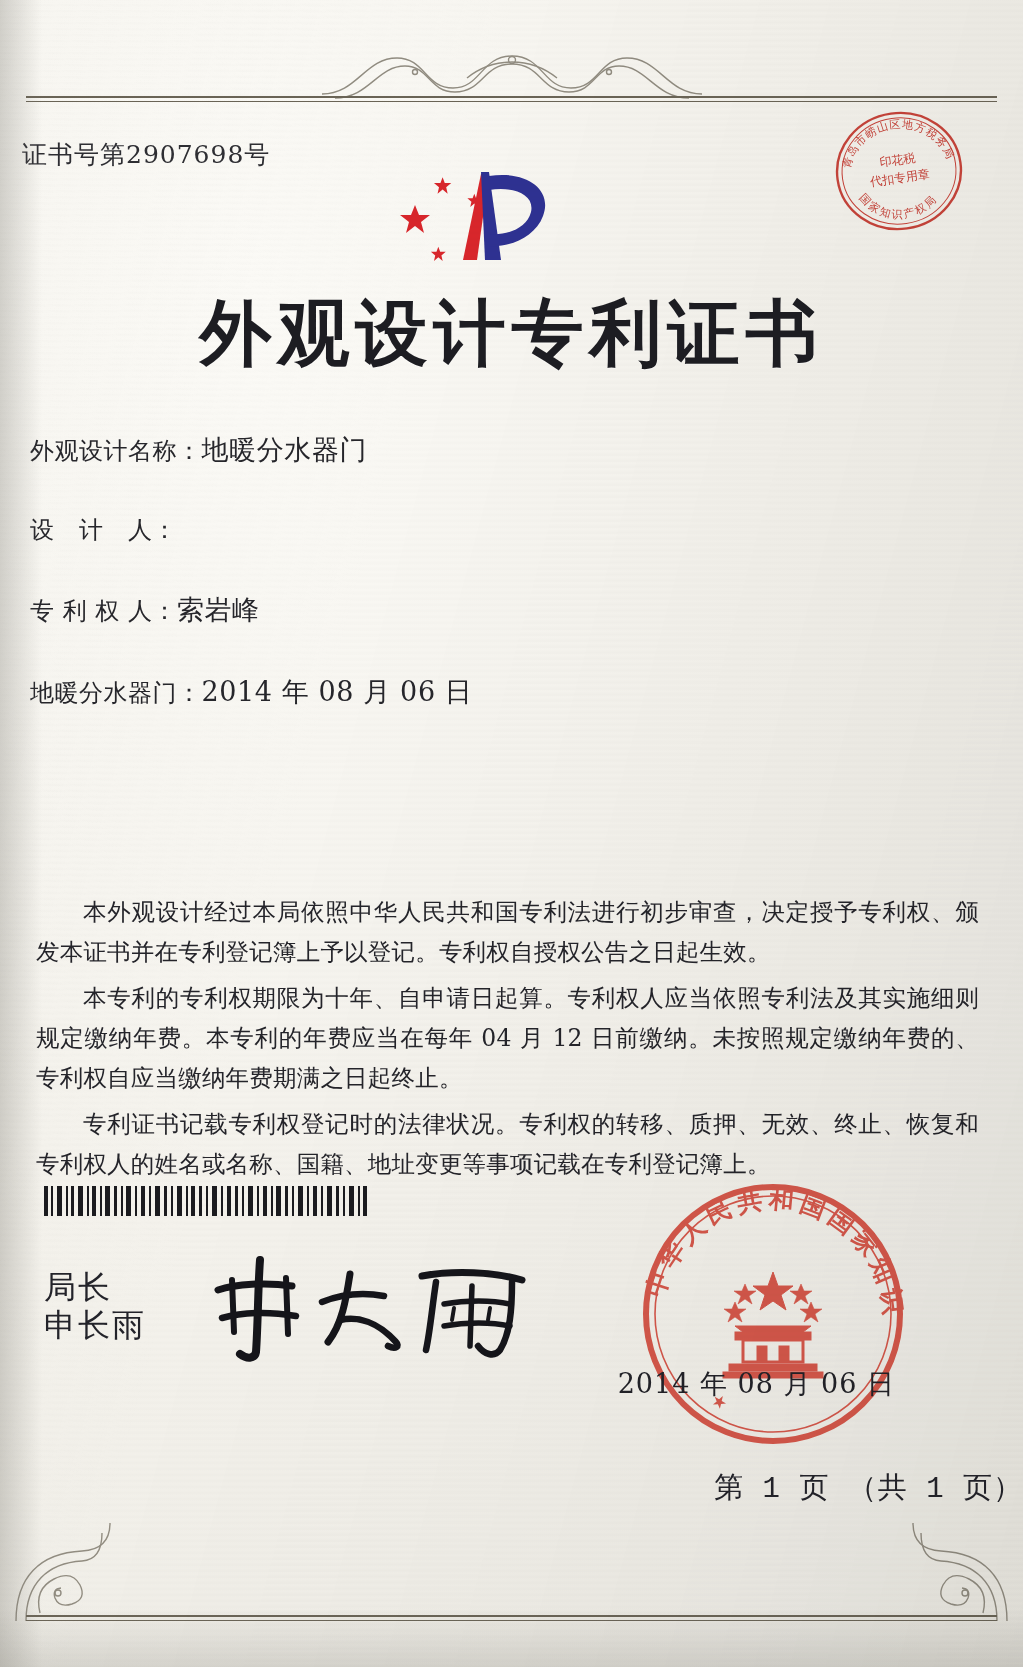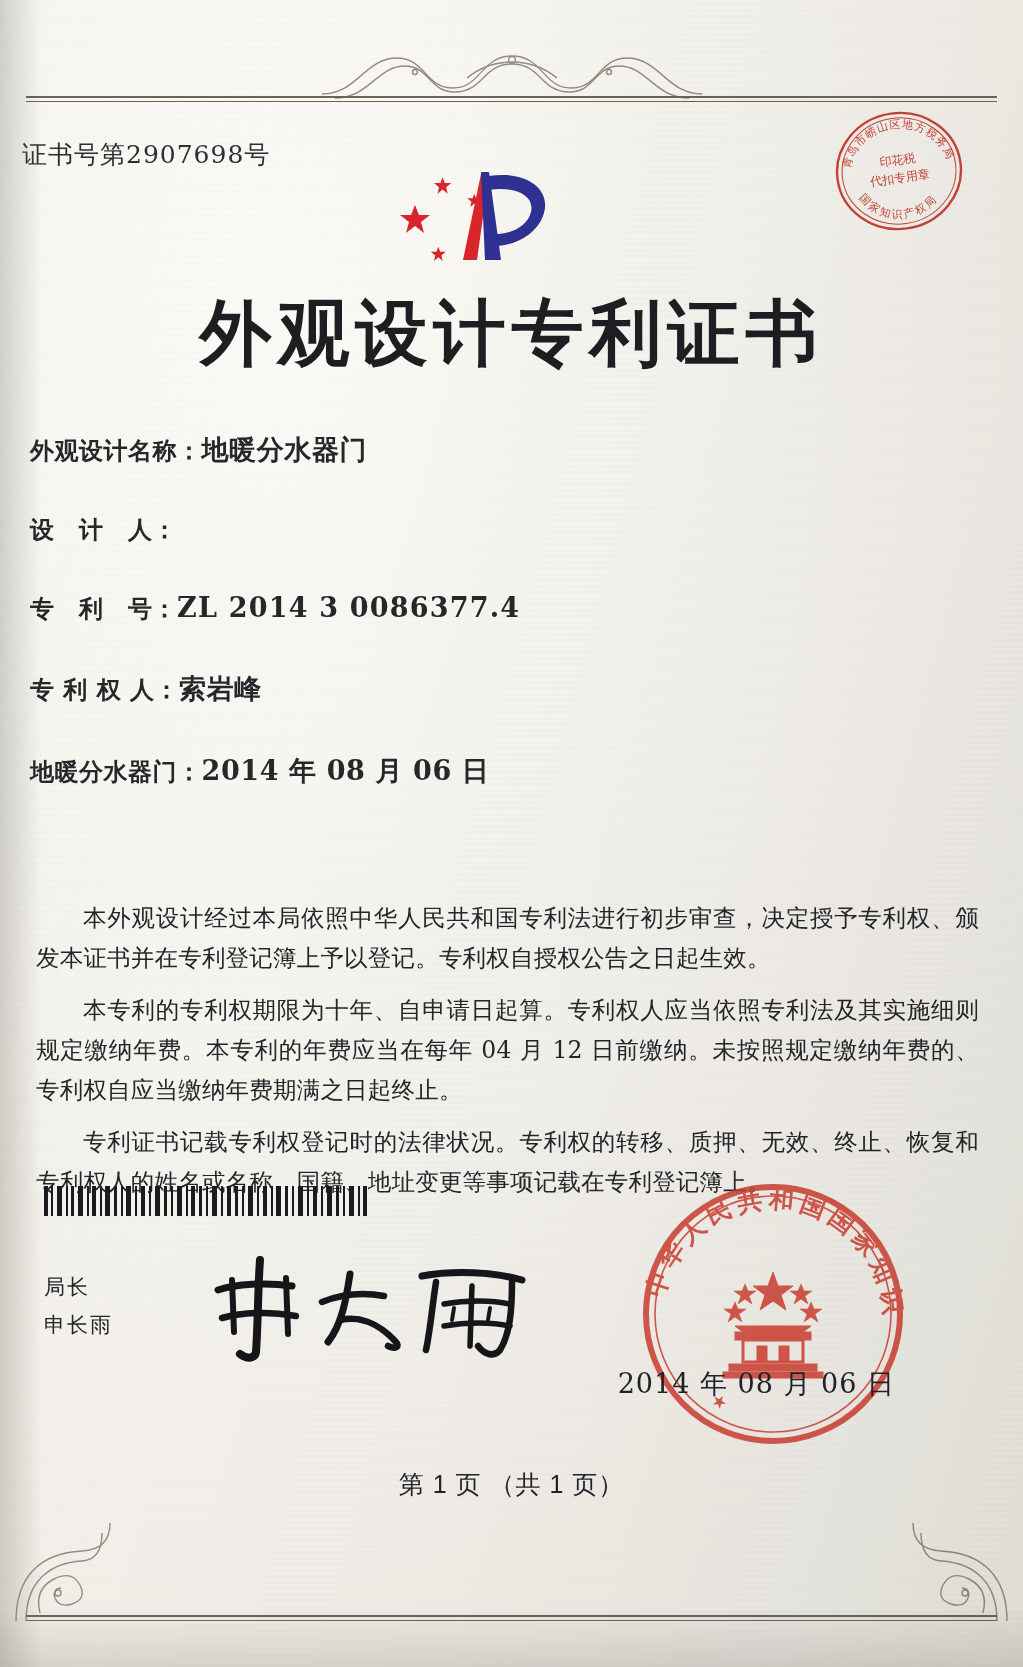--- a/index.html
+++ b/index.html
@@ -125,21 +125,20 @@
     height: 126px;
     opacity: .92;
   }
 
   
   .fields {
     position: absolute;
     top: 432px;
     left: 30px;
     right: 40px;
-    font-weight: bold;
   }
   .field-row {
     display: flex;
     align-items: baseline;
     font-size: 24px;
     color: #26262b;
     margin-bottom: 46px;
     font-family: "DejaVu Serif", serif;
     letter-spacing: .5px;
     white-space: nowrap;
@@ -164,39 +163,39 @@
     left: 36px;
     right: 44px;
     font-size: 23.5px;
     line-height: 40px;
     color: #24242a;
     font-family: "DejaVu Serif", serif;
     text-align: justify;
     letter-spacing: .2px;
   }
   .body-text p {
-    margin: 12px 0 6px 0;
+    margin: 6px 0 6px 0;
     text-indent: 2em;
   }
 
   
   .barcode {
     position: absolute;
     left: 44px;
     top: 1186px;
     width: 325px;
     height: 30px;
   }
 
   
   .sign-block {
     position: absolute;
     left: 44px;
     top: 1268px;
-    font-size: 21px;
+    font-size: 32px;
     line-height: 38px;
     color: #23232a;
     font-family: "DejaVu Serif", serif;
     letter-spacing: 2px;
   }
   .signature-script {
     position: absolute;
     left: 200px;
     top: 1246px;
     width: 340px;
@@ -221,24 +220,24 @@
     font-family: "DejaVu Serif", serif;
     letter-spacing: 1px;
     white-space: nowrap;
   }
 
   
   .page-footer {
     position: absolute;
     left: 0; right: 0;
     top: 1468px;
-    text-align: center;
-    font-size: 25px;
+    text-align: right;
+    font-size: 29px;
     color: #23232a;
-    font-family: Liberation Sans, sans-serif;
+    font-family: Liberation Mono, monospace;
     letter-spacing: 1px;
   }
 </style>
 </head>
 <body>
 
 <div id="certificate-page">
 
   <svg class="ornament-top" viewBox="0 0 390 56" preserveAspectRatio="none">
     <g fill="none" stroke="#6a6456" stroke-width="1.4">
@@ -308,24 +307,20 @@
 
   <div class="cert-title">外观设计专利证书</div>
 
   <div class="fields">
     <div class="field-row">
       <span class="field-label">外观设计名称：</span>
       <span class="field-value">地暖分水器门</span>
     </div>
     <div class="field-row">
       <span class="field-label">设　计　人：</span>
-    </div>
-    <div class="field-row">
-      <span class="field-label">专　利　号：</span>
-      <span class="field-value mono-ish">ZL 2014 3 0086377.4</span>
     </div>
     <div class="field-row">
       <span class="field-label">专 利 权 人：</span>
       <span class="field-value">索岩峰</span>
     </div>
     <div class="field-row">
       <span class="field-label">地暖分水器门：</span>
       <span class="field-value">2014 年 08 月 06 日</span>
     </div>
   </div>

